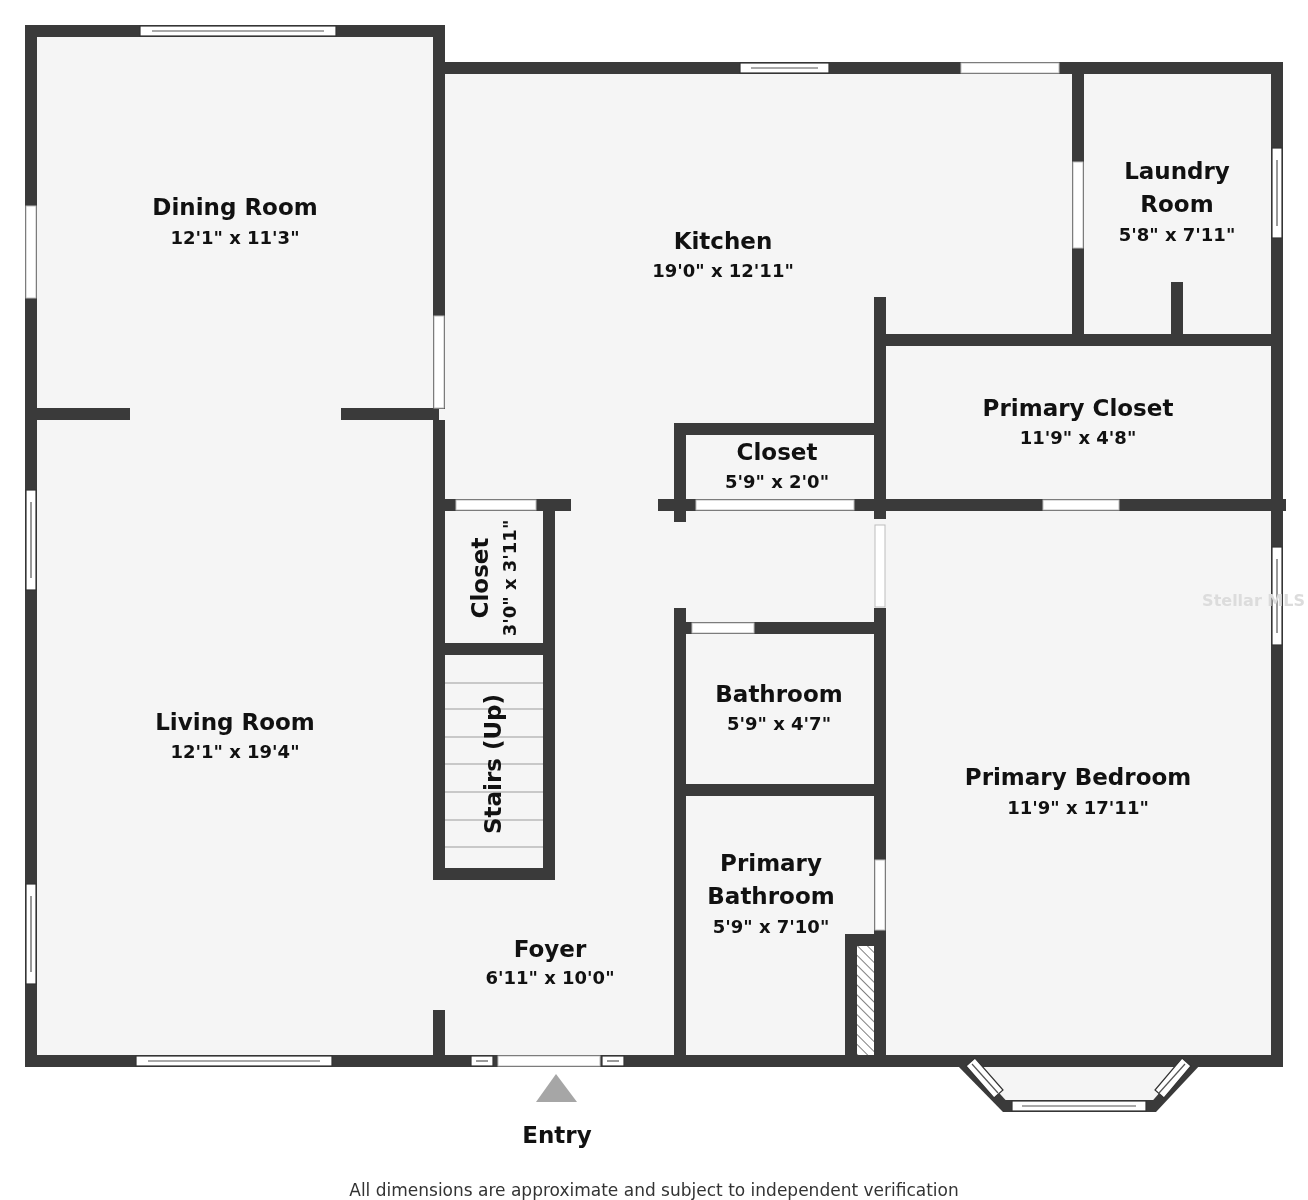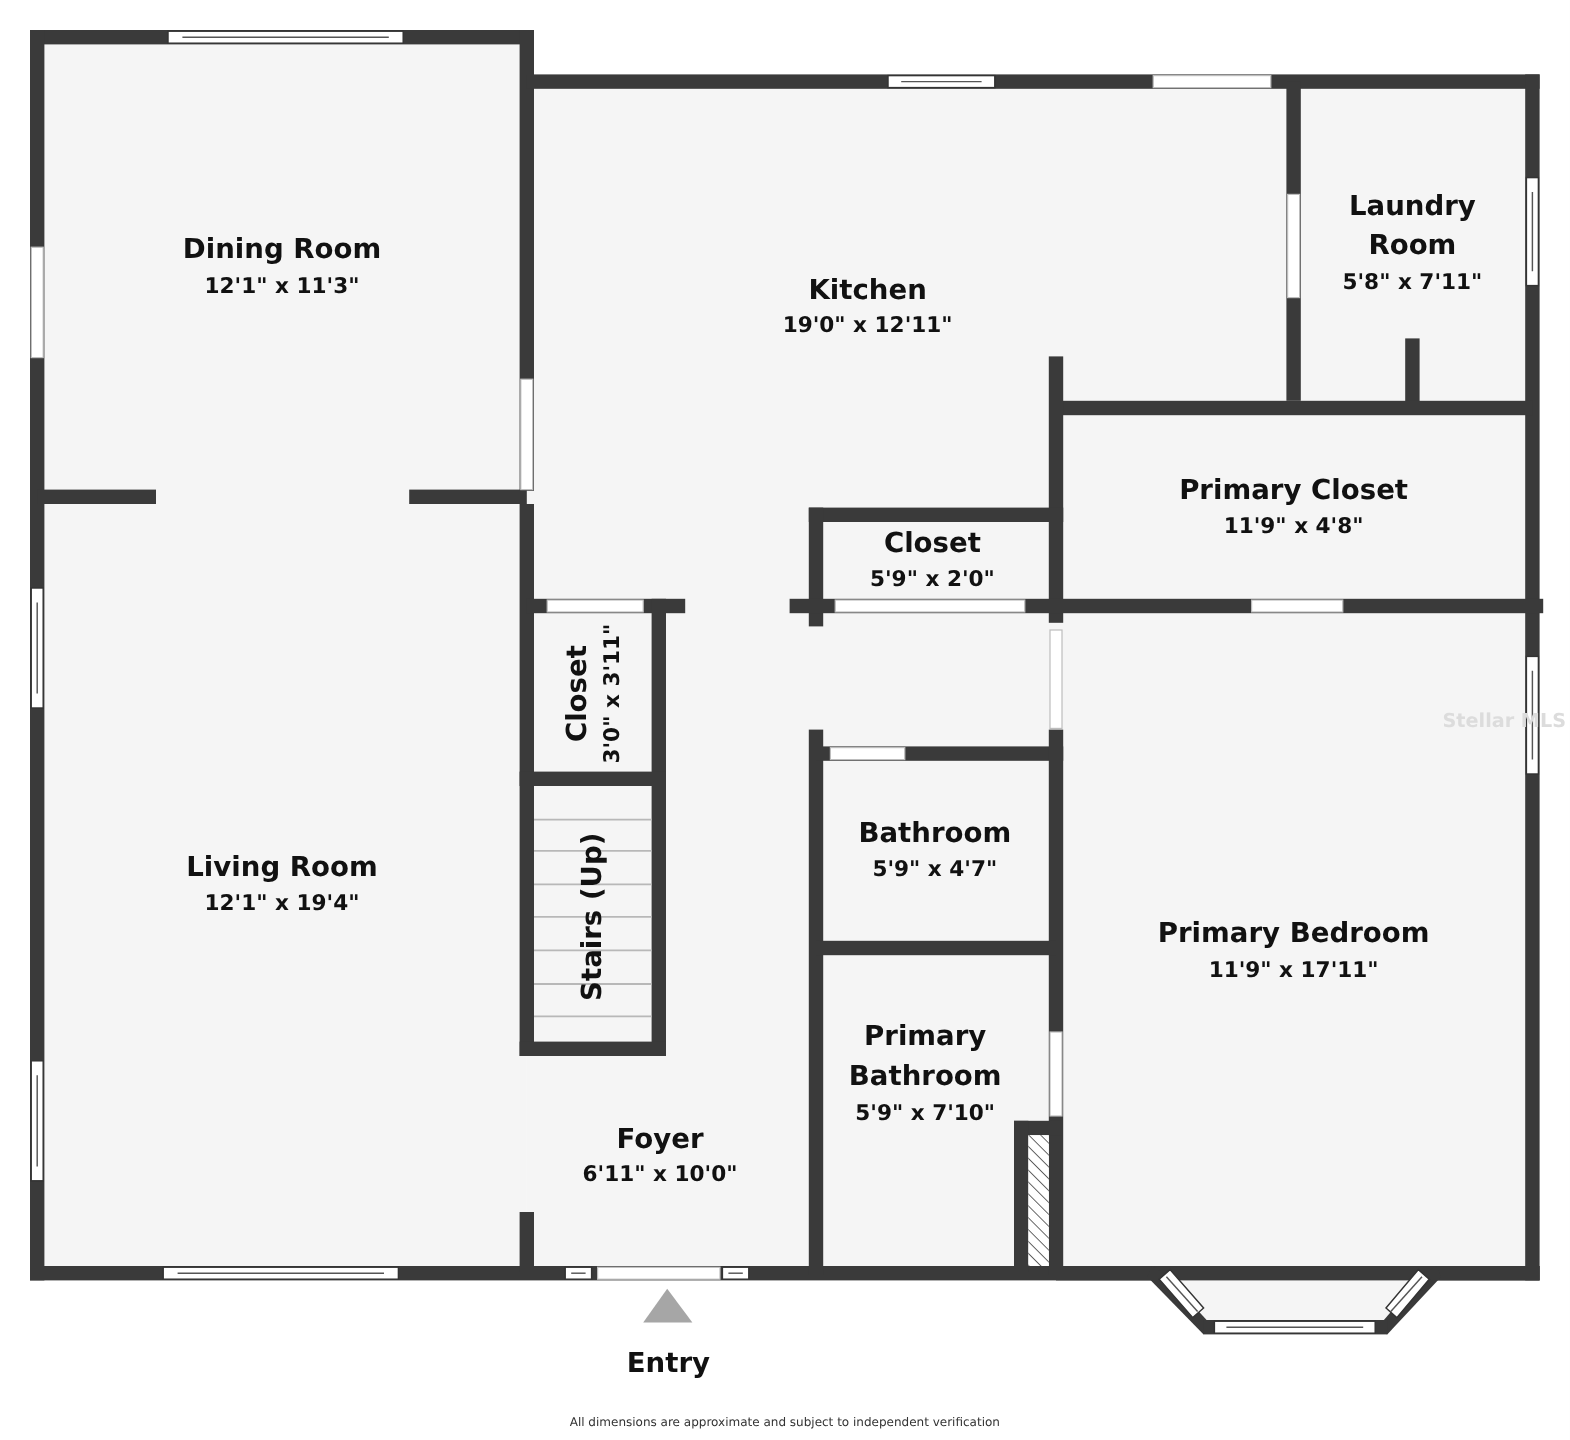--- a/index.html
+++ b/index.html
@@ -10,21 +10,21 @@
     .wall { fill: #3a3a3a; }
     .opening { fill: #ffffff; stroke: #bdbdbd; stroke-width: 1; }
     .win-frame { fill: #ffffff; stroke: #333; stroke-width: 1.2; }
     .win-line { stroke: #555; stroke-width: 1.2; }
     .stair-line { stroke: #b8b8b8; stroke-width: 1.5; }
     .label { font-family: "DejaVu Sans", sans-serif; font-weight: bold; fill: #111; }
     .room-name { font-size: 23px; }
     .room-dim { font-size: 18px; }
     .entry-label { font-size: 23px; }
     .disclaimer { position: absolute; left: 0; width: 1308px; top: 1180px; text-align: center;
-                  font-family: "DejaVu Sans", sans-serif; font-size: 10px; color: #333; }
+                  font-family: "DejaVu Sans", sans-serif; font-size: 17px; color: #333; }
     .watermark { font-family: "DejaVu Sans", sans-serif; font-size: 16px; fill: #dcdcdc; font-weight: bold; }
   </style>
 </head>
 <body>
 
 <svg id="plan" width="1308" height="1200" viewBox="0 0 1308 1200">
 
   <g>
     <rect class="room-fill" x="31" y="31" width="408" height="1030"></rect>
     <rect class="room-fill" x="439" y="68" width="838" height="993"></rect>

